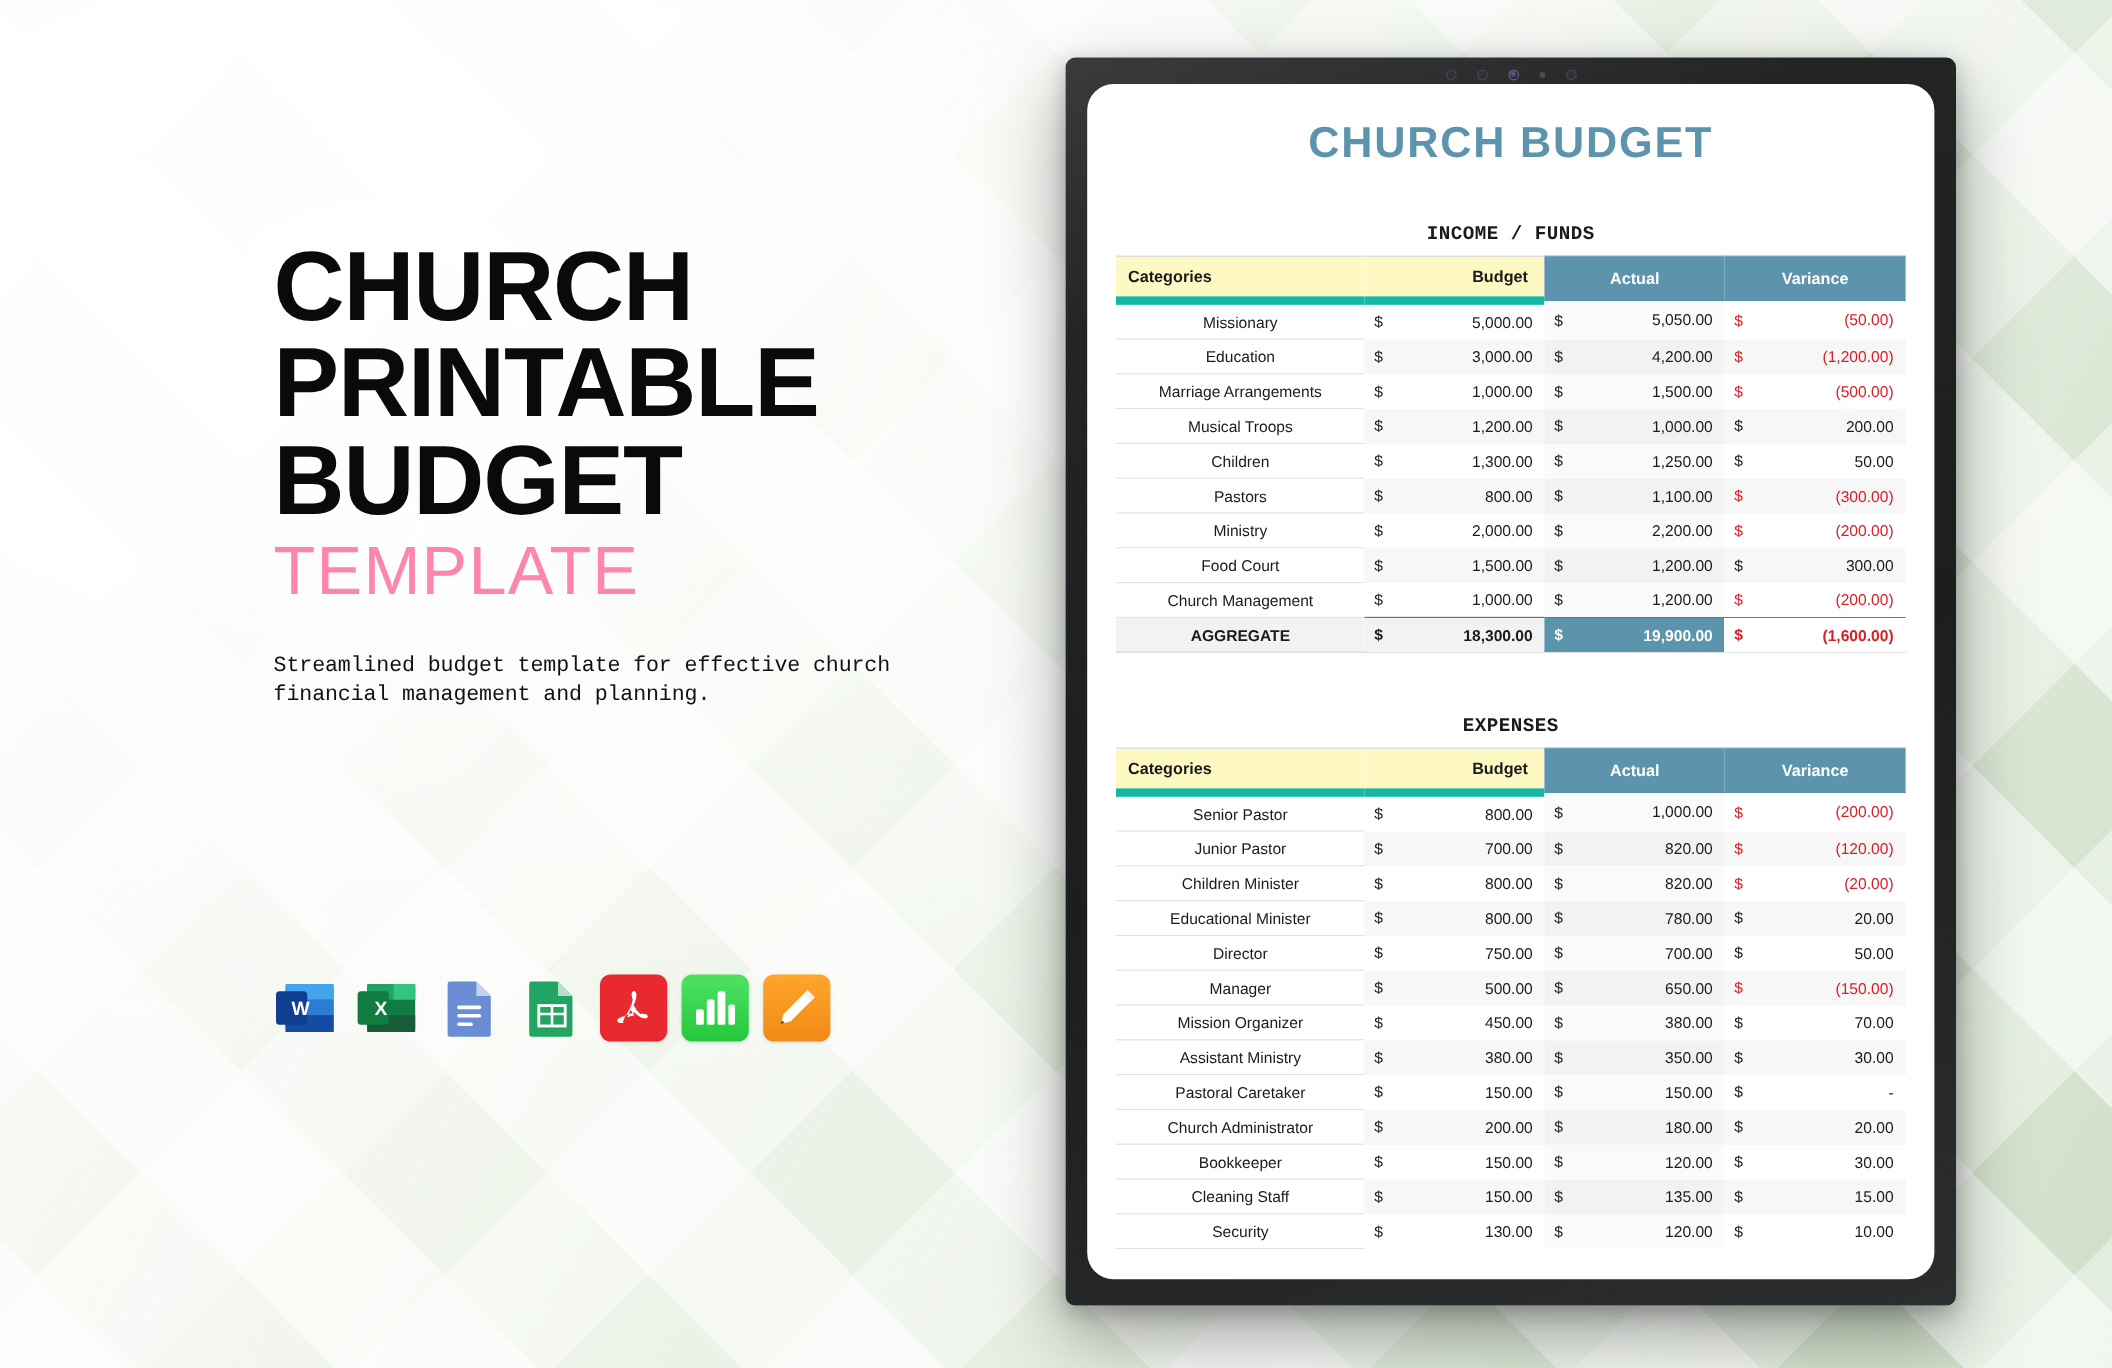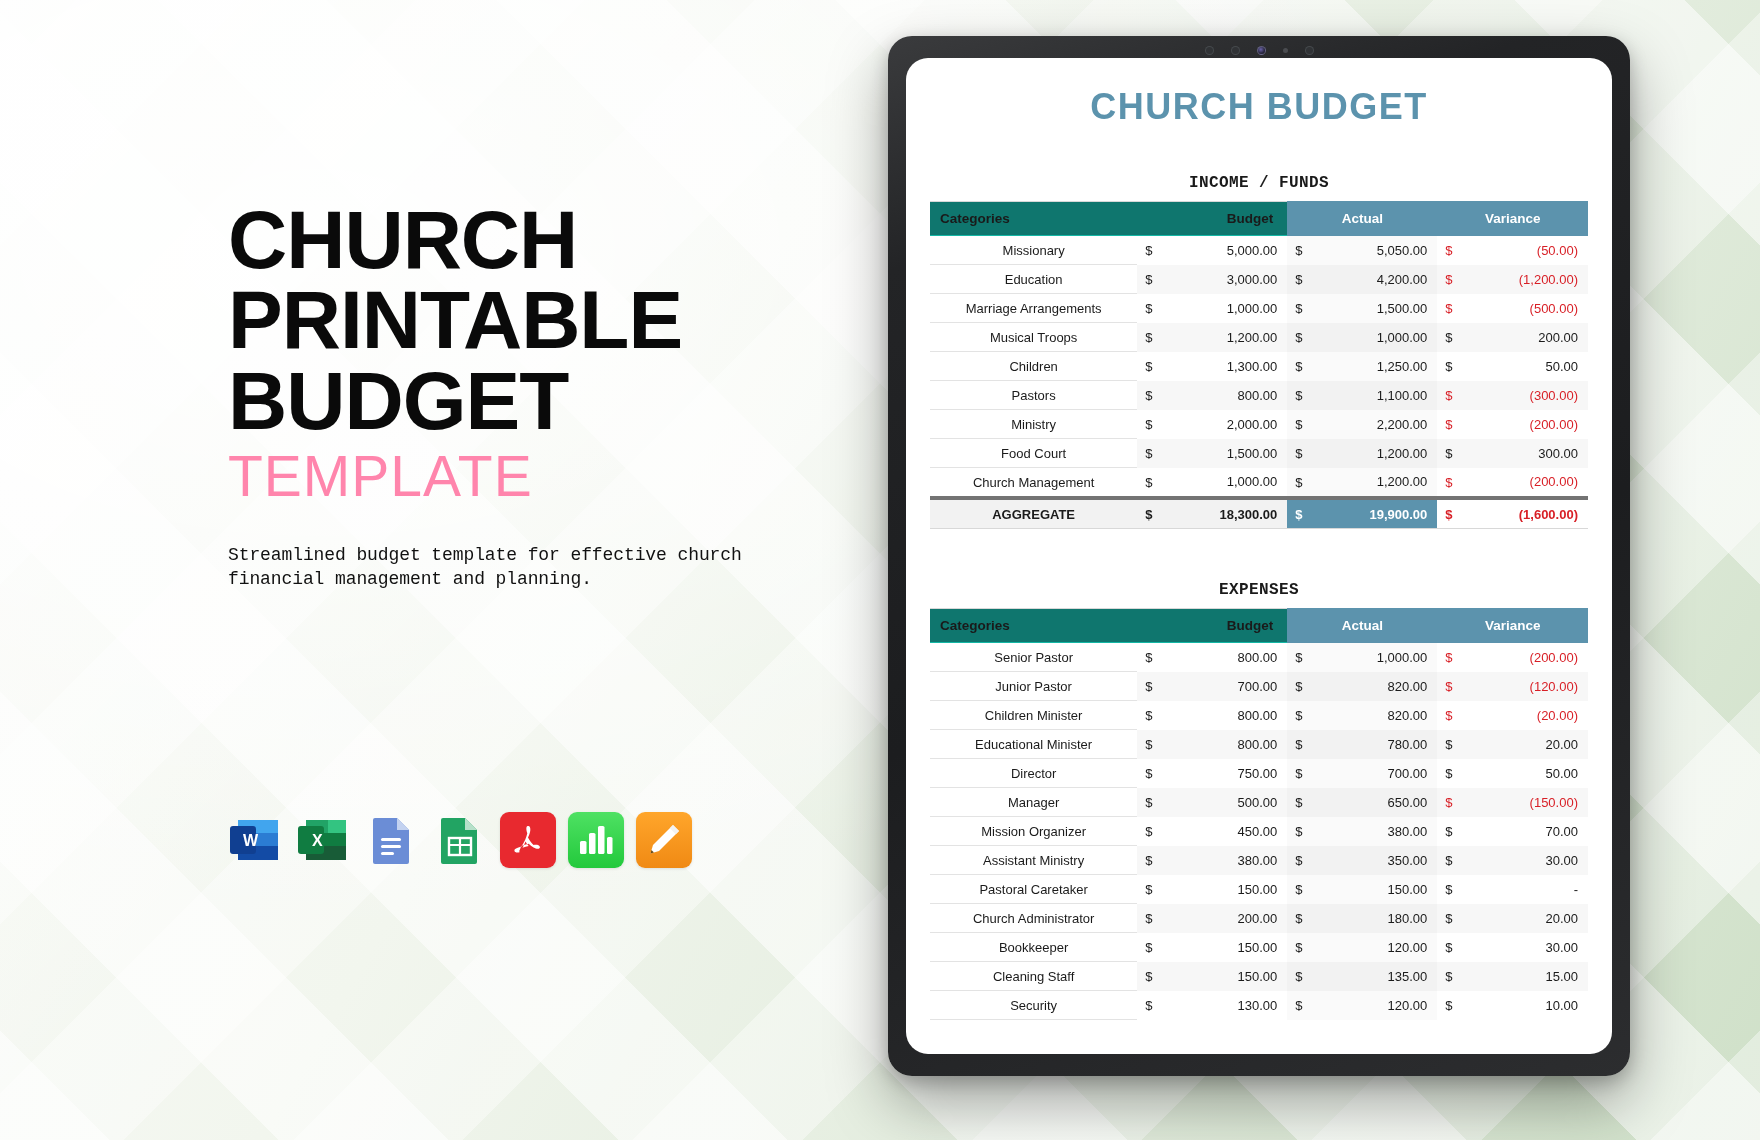--- a/index.html
+++ b/index.html
@@ -102,25 +102,25 @@
     align-items: center;
     justify-content: center;
     box-shadow: 0 1px 3px rgba(0,0,0,0.10);
   }
   .fmt-icon svg { display: block; }
 
   
   #tablet {
     position: absolute;
     left: 888px;
-    top: 36px;
+    top: 48px;
     width: 742px;
     height: 1040px;
     background: linear-gradient(160deg, #3a3b3d 0%, #232426 18%, #1c1d1f 55%, #2c2d2f 100%);
-    border-radius: 24px;
+    border-radius: 8px;
     padding: 22px 18px 22px 18px;
     box-shadow:
       0 26px 60px rgba(0,0,0,0.34),
       0 6px 18px rgba(0,0,0,0.22);
   }
   #tablet-sensors {
     position: absolute;
     left: 50%;
     top: 8px;
     transform: translateX(-50%);
@@ -183,23 +183,23 @@
   table.budget col.c-cat { width: 31.5%; }
   table.budget col.c-bud { width: 22.8%; }
   table.budget col.c-act { width: 22.8%; }
   table.budget col.c-var { width: 22.9%; }
 
   table.budget thead th {
     font-size: 13.5px;
     font-weight: 700;
     padding: 9px 10px;
     color: #1a1a1a;
-    background: #0f766e;
+    background: #fef9c3;
     border-top: 1px solid #d8d8d8;
-    border-bottom: 1px solid #14b8a6;
+    border-bottom: 7px solid #14b8a6;
   }
   table.budget thead th.th-cat { text-align: left; }
   table.budget thead th.th-bud { text-align: right; padding-right: 14px; }
   table.budget thead th.hl {
     background: #5c93ad;
     color: #ffffff;
     text-align: center;
     border-top: 1px solid #5c93ad;
     border-bottom: 1px solid #5c93ad;
   }
@@ -231,21 +231,21 @@
   td.money.act { background: #fafafa; }
   tr.alt td.money.act { background: #f2f2f2; }
   td.money.var { background: #ffffff; }
   tr.alt td.money.var { background: #f7f7f7; }
   td.money.neg, td.money.neg .cur { color: #d81f26; }
 
   tr.aggregate td {
     font-weight: 700;
     font-size: 13.5px;
     background: #f2f2f2;
-    border-top: 4px solid #737373;
+    border-top: 1px solid #737373;
     border-bottom: 1px solid #d8d8d8;
     padding-top: 8px;
     padding-bottom: 8px;
     margin-top: 16px;
   }
   tr.aggregate td.cat { border-bottom: 1px solid #d8d8d8; }
   tr.aggregate td.money.act {
     background: #5c93ad;
     color: #ffffff;
   }

